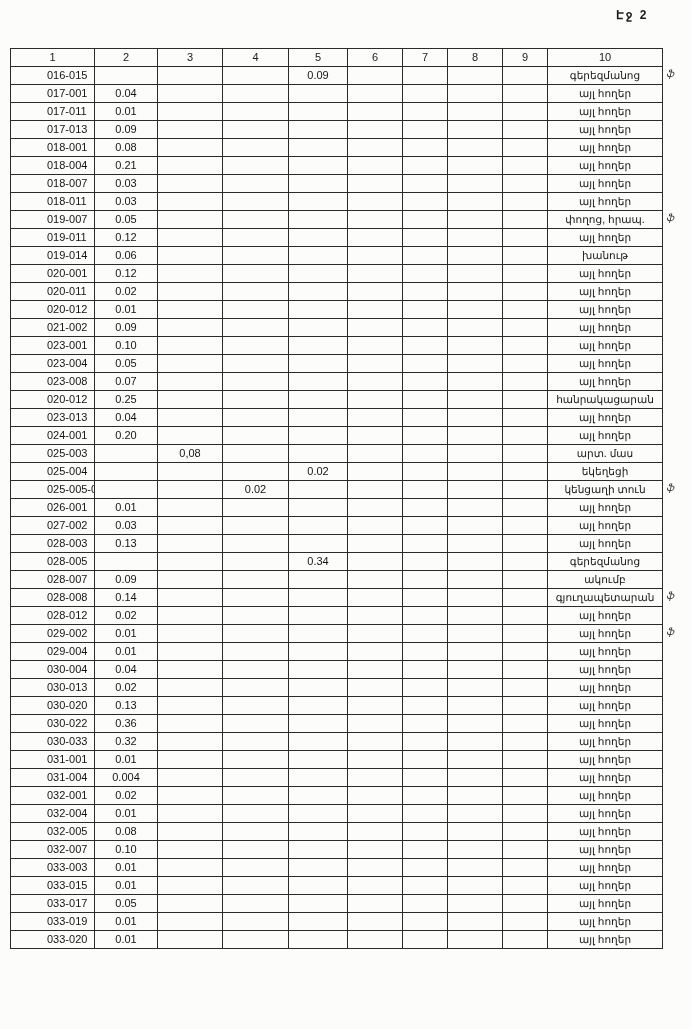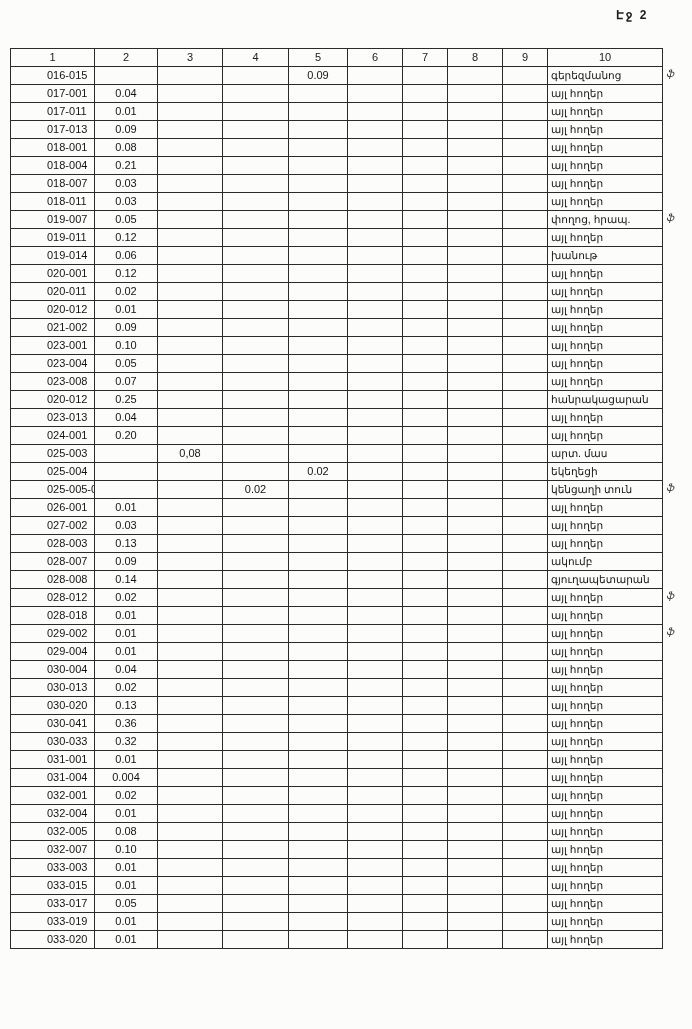--- a/index.html
+++ b/index.html
@@ -24,21 +24,21 @@
     border:1px solid #2a2a2a;
     height:17px;
     padding:0 3px;
     overflow:hidden;white-space:nowrap;
     line-height:17px;
     font-weight:normal;
   }
   .scan-table th{text-align:center;color:#1b1b1b;}
   td.c-code{text-align:left;padding-left:36px;}
   td.c-num{text-align:center;}
-  td.c-text{text-align:left;font-size:10.5px;}
+  td.c-text{text-align:center;font-size:10.5px;}
   .margin-mark{
     position:absolute;left:666px;
     font-size:10px;color:#3a3a3a;font-style:italic;
   }
   col.w1{width:84px;}  col.w2{width:63px;}
   col.w3{width:65px;}  col.w4{width:66px;}
   col.w5{width:59px;}  col.w6{width:55px;}
   col.w7{width:45px;}  col.w8{width:55px;}
   col.w9{width:45px;}  col.w10{width:115px;}
 </style>
@@ -394,20 +394,32 @@
           <td class="c-num"></td>
           <td class="c-num"></td>
           <td class="c-num"></td>
           <td class="c-num"></td>
           <td class="c-num"></td>
           <td class="c-num"></td>
           <td class="c-num"></td>
           <td class="c-text">այլ հողեր</td>
         </tr>
         <tr>
+          <td class="c-code">028-005</td>
+          <td class="c-num"></td>
+          <td class="c-num"></td>
+          <td class="c-num"></td>
+          <td class="c-num">0.34</td>
+          <td class="c-num"></td>
+          <td class="c-num"></td>
+          <td class="c-num"></td>
+          <td class="c-num"></td>
+          <td class="c-text">գերեզմանոց</td>
+        </tr>
+        <tr>
           <td class="c-code">028-007</td>
           <td class="c-num">0.09</td>
           <td class="c-num"></td>
           <td class="c-num"></td>
           <td class="c-num"></td>
           <td class="c-num"></td>
           <td class="c-num"></td>
           <td class="c-num"></td>
           <td class="c-num"></td>
           <td class="c-text">ակումբ</td>
@@ -430,32 +442,20 @@
           <td class="c-num"></td>
           <td class="c-num"></td>
           <td class="c-num"></td>
           <td class="c-num"></td>
           <td class="c-num"></td>
           <td class="c-num"></td>
           <td class="c-num"></td>
           <td class="c-text">այլ հողեր</td>
         </tr>
         <tr>
-          <td class="c-code">028-018</td>
-          <td class="c-num">0.01</td>
-          <td class="c-num"></td>
-          <td class="c-num"></td>
-          <td class="c-num"></td>
-          <td class="c-num"></td>
-          <td class="c-num"></td>
-          <td class="c-num"></td>
-          <td class="c-num"></td>
-          <td class="c-text">այլ հողեր</td>
-        </tr>
-        <tr>
           <td class="c-code">029-002</td>
           <td class="c-num">0.01</td>
           <td class="c-num"></td>
           <td class="c-num"></td>
           <td class="c-num"></td>
           <td class="c-num"></td>
           <td class="c-num"></td>
           <td class="c-num"></td>
           <td class="c-num"></td>
           <td class="c-text">այլ հողեր</td>
@@ -502,21 +502,21 @@
           <td class="c-num"></td>
           <td class="c-num"></td>
           <td class="c-num"></td>
           <td class="c-num"></td>
           <td class="c-num"></td>
           <td class="c-num"></td>
           <td class="c-num"></td>
           <td class="c-text">այլ հողեր</td>
         </tr>
         <tr>
-          <td class="c-code">030-041</td>
+          <td class="c-code">030-022</td>
           <td class="c-num">0.36</td>
           <td class="c-num"></td>
           <td class="c-num"></td>
           <td class="c-num"></td>
           <td class="c-num"></td>
           <td class="c-num"></td>
           <td class="c-num"></td>
           <td class="c-num"></td>
           <td class="c-text">այլ հողեր</td>
         </tr>

